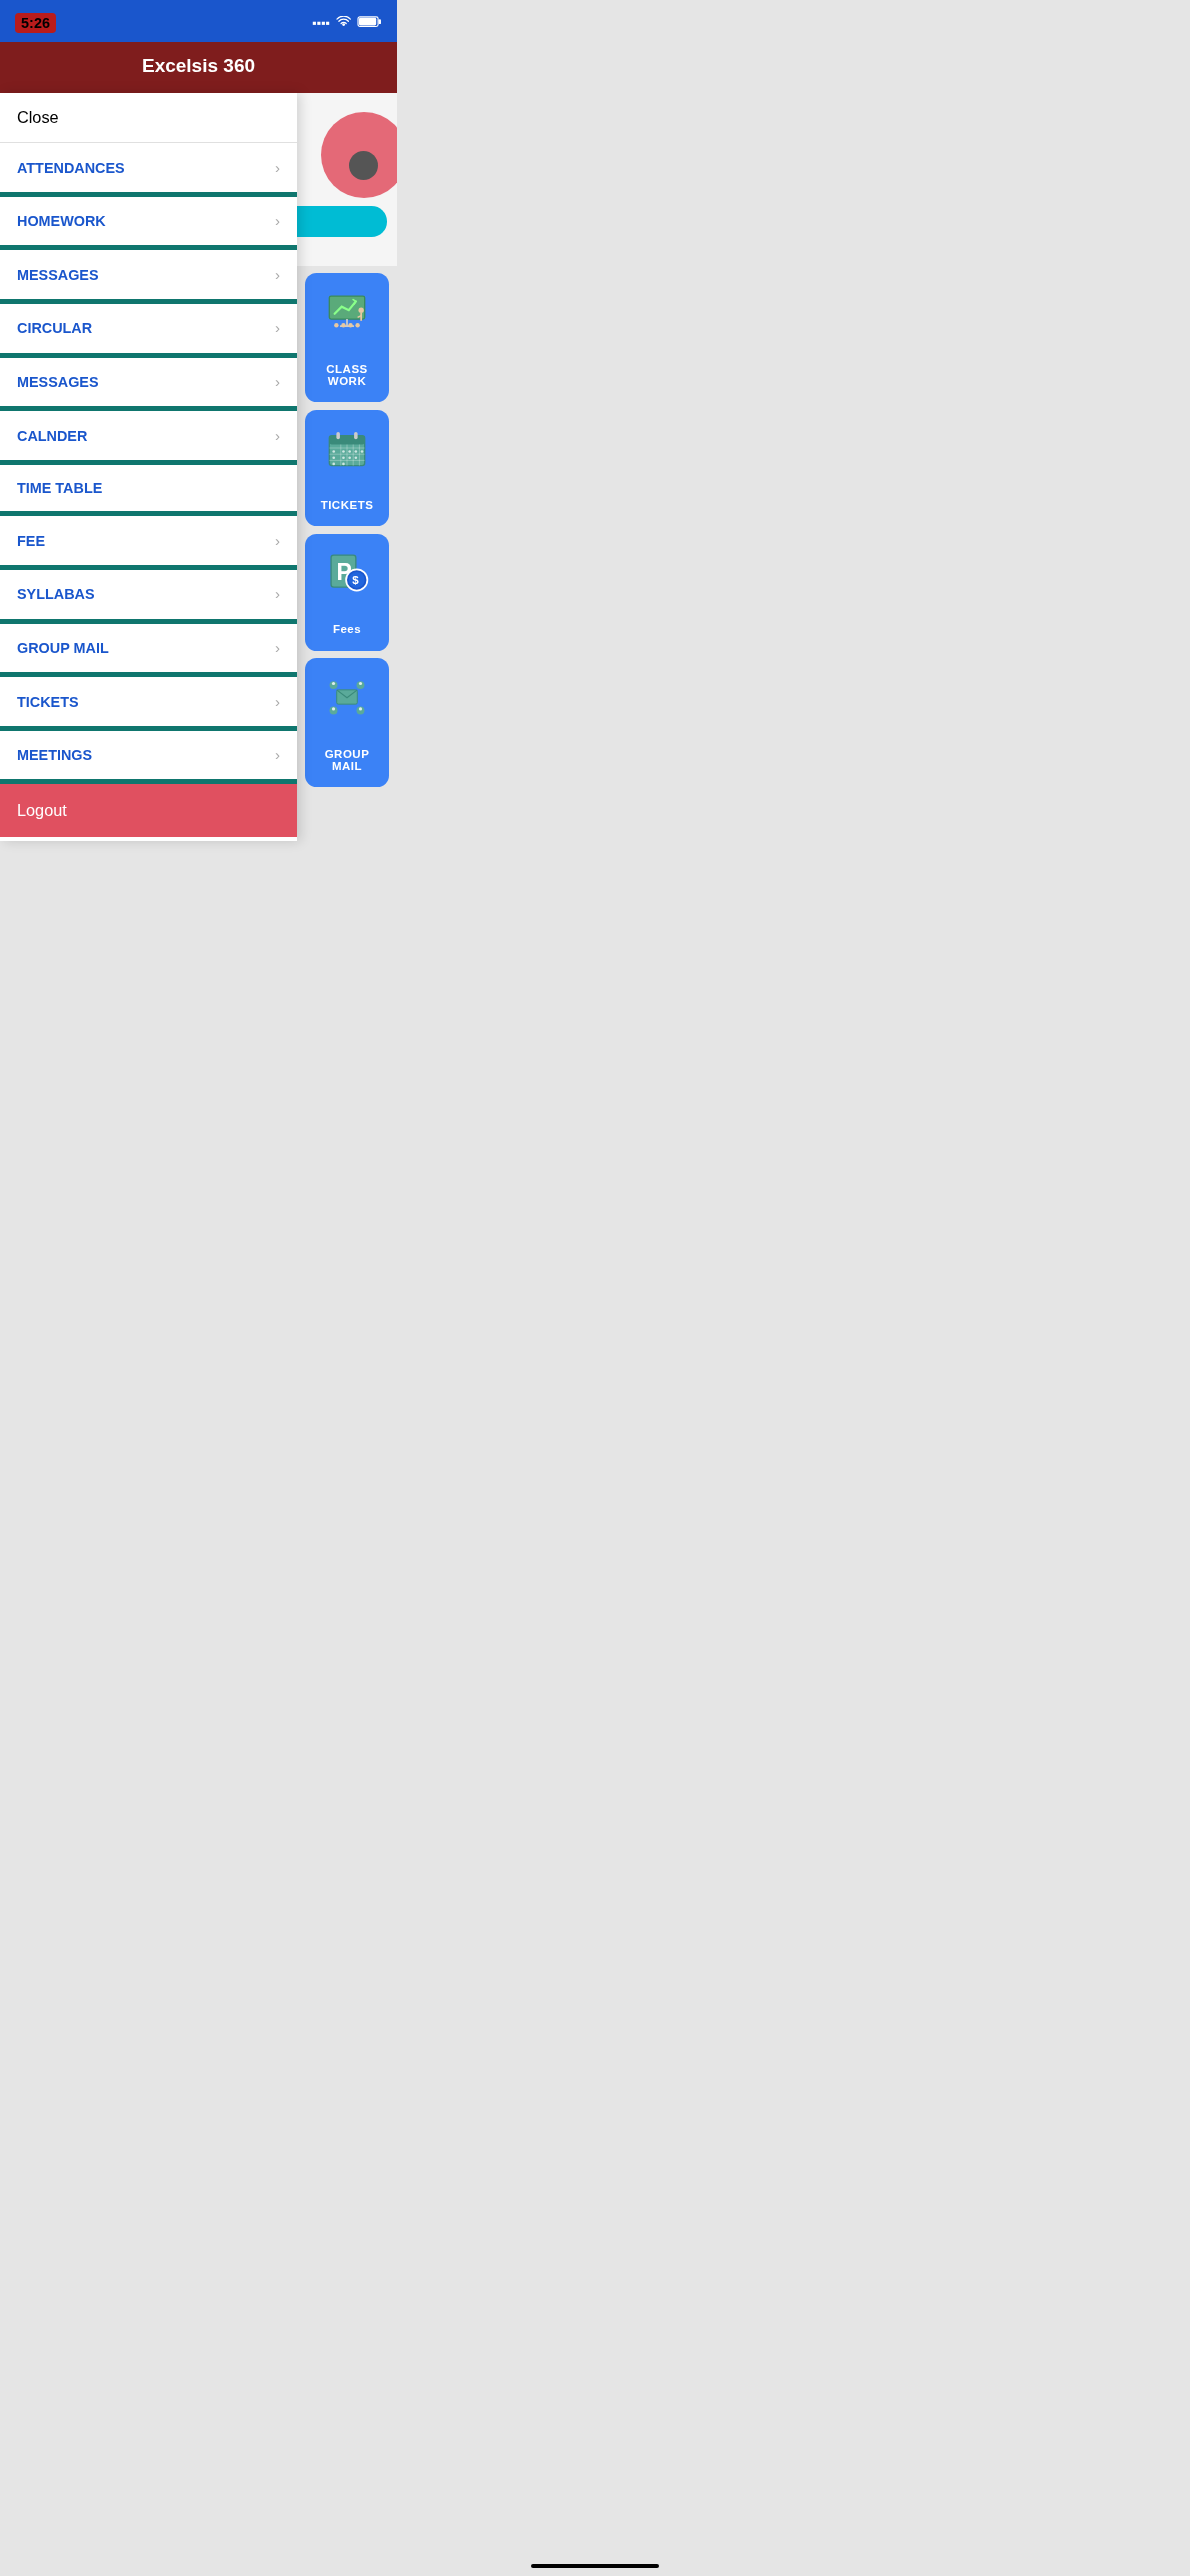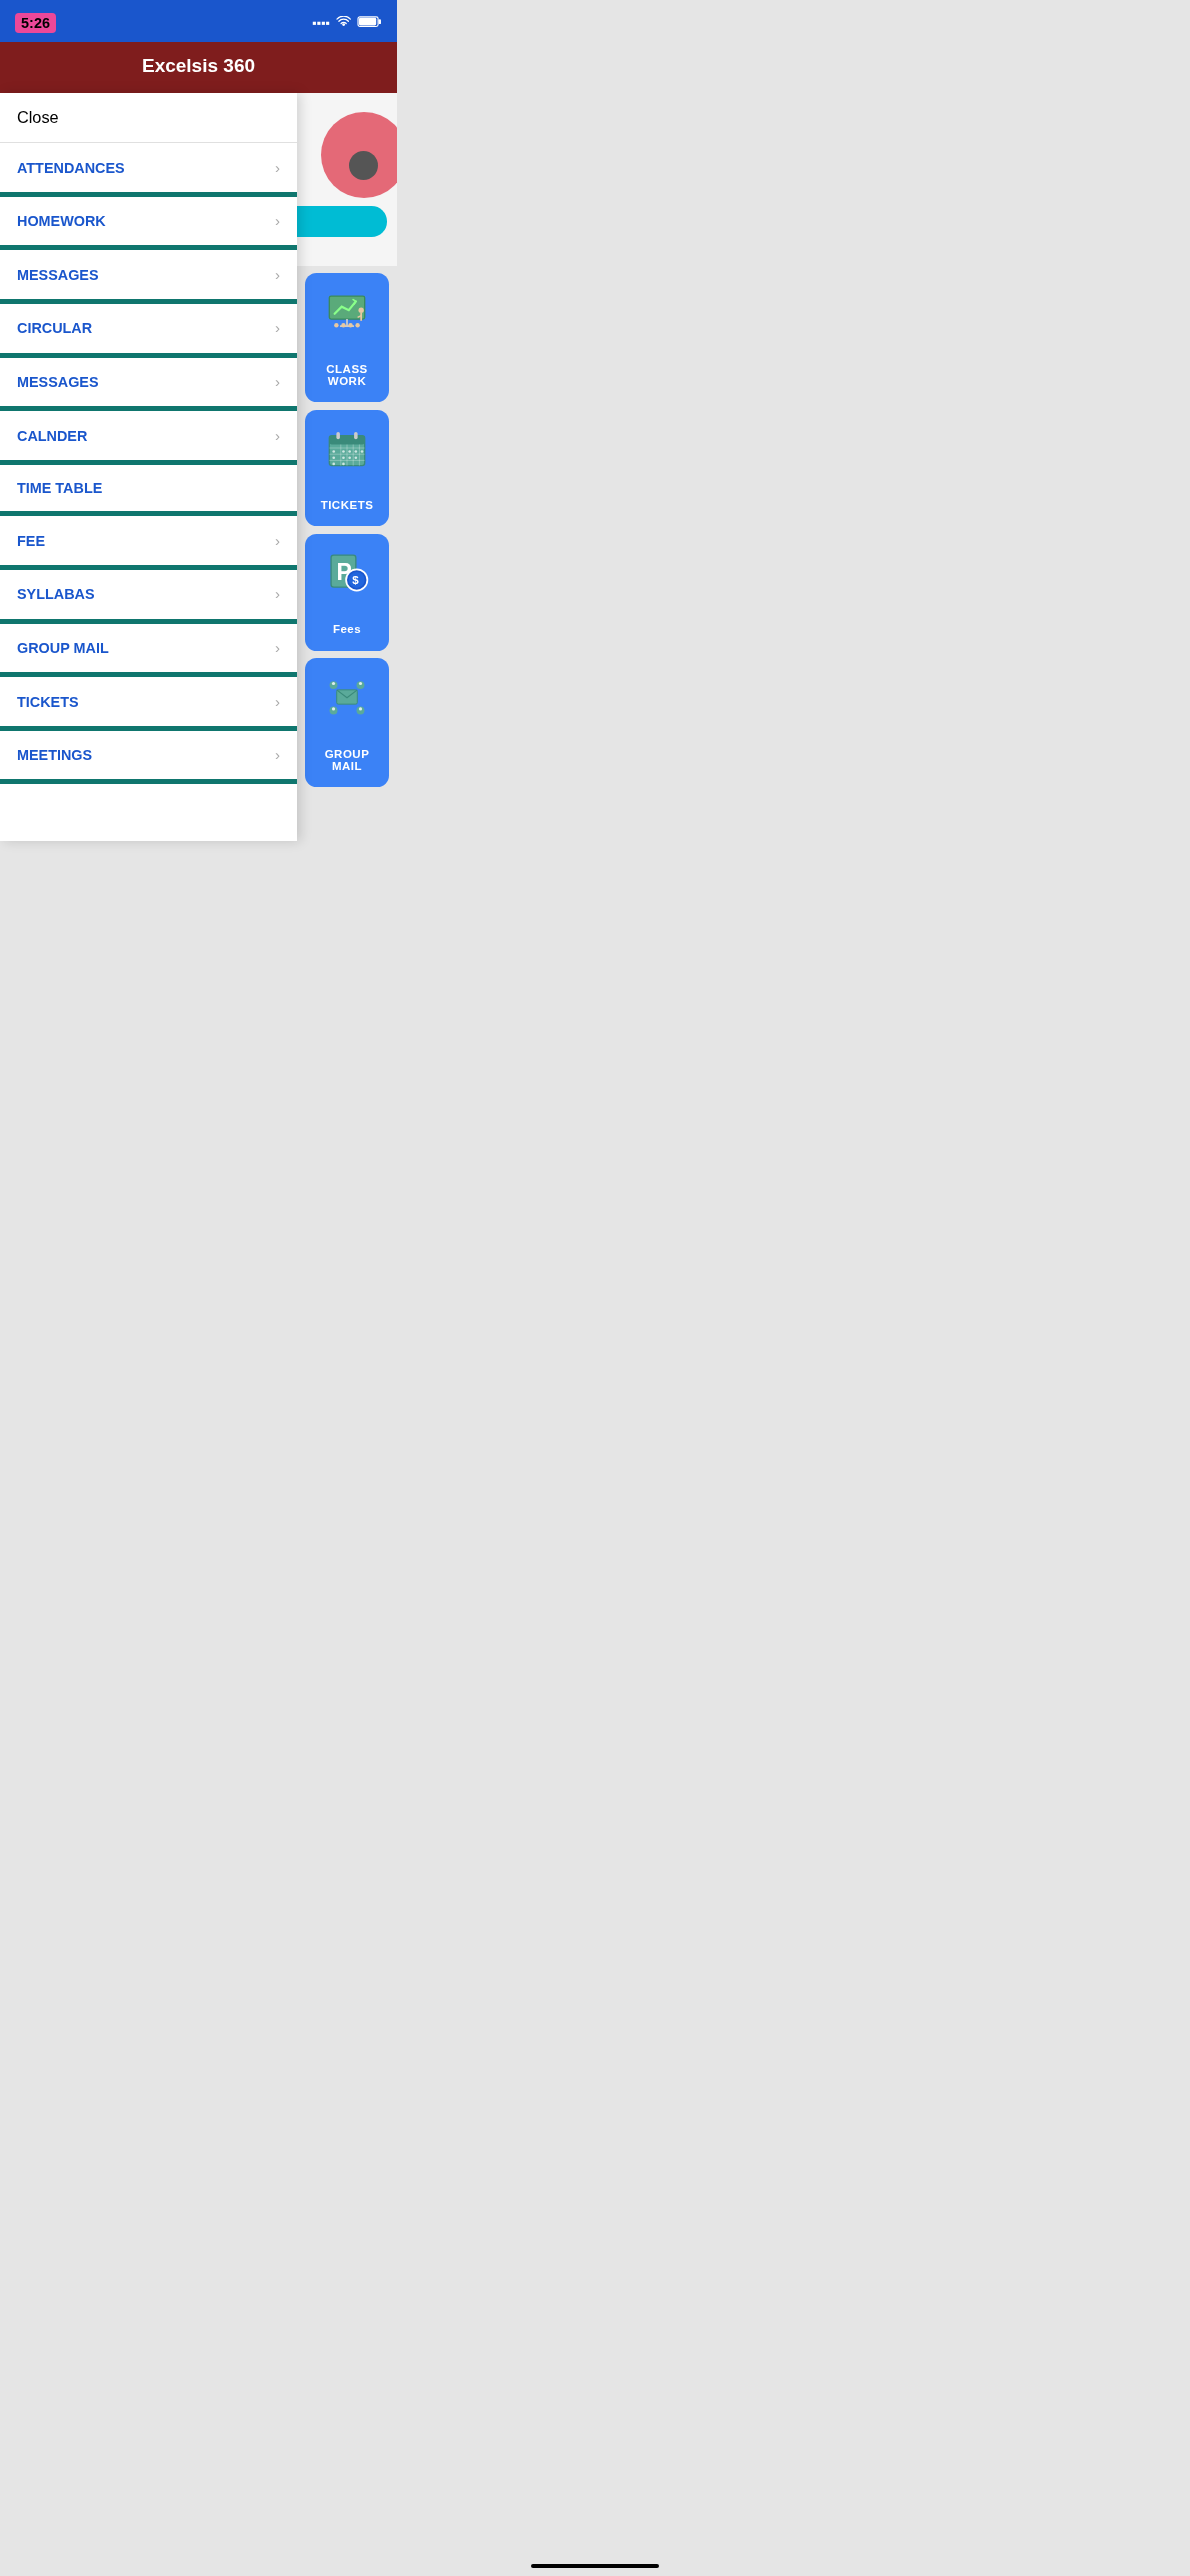--- a/index.html
+++ b/index.html
@@ -21,21 +21,21 @@
       align-items: center;
       padding: 9.6px 15.3px 5.8px;
       background: #1a56cc;
       height: 42px;
     }
 
     .status-time {
       font-size: 14.4px;
       font-weight: 600;
       color: #000;
-      background: #ec4899;
+      background: #b91c1c;
       padding: 1.9px 5.8px;
       border-radius: 3.8px;
     }
 
     .status-icons {
       display: flex;
       align-items: center;
       gap: 5.8px;
       color: #fff;
       font-size: 12.5px;
@@ -283,20 +283,23 @@
         <div class="menu-item">
           <span class="menu-item-label">TICKETS</span>
           <span class="chevron">›</span>
         </div>
         <div class="menu-item">
           <span class="menu-item-label">MEETINGS</span>
           <span class="chevron">›</span>
         </div>
       </div>
 
+    <div class="logout-btn">
+      <span class="logout-label">Logout</span>
+    </div>
 
   </div>
 
   <div class="main-content">
 
     <div class="hero-area">
       <div class="hero-decoration-red"></div>
       <div class="hero-decoration-dark"></div>
       <div class="cyan-bar"></div>
     </div>

